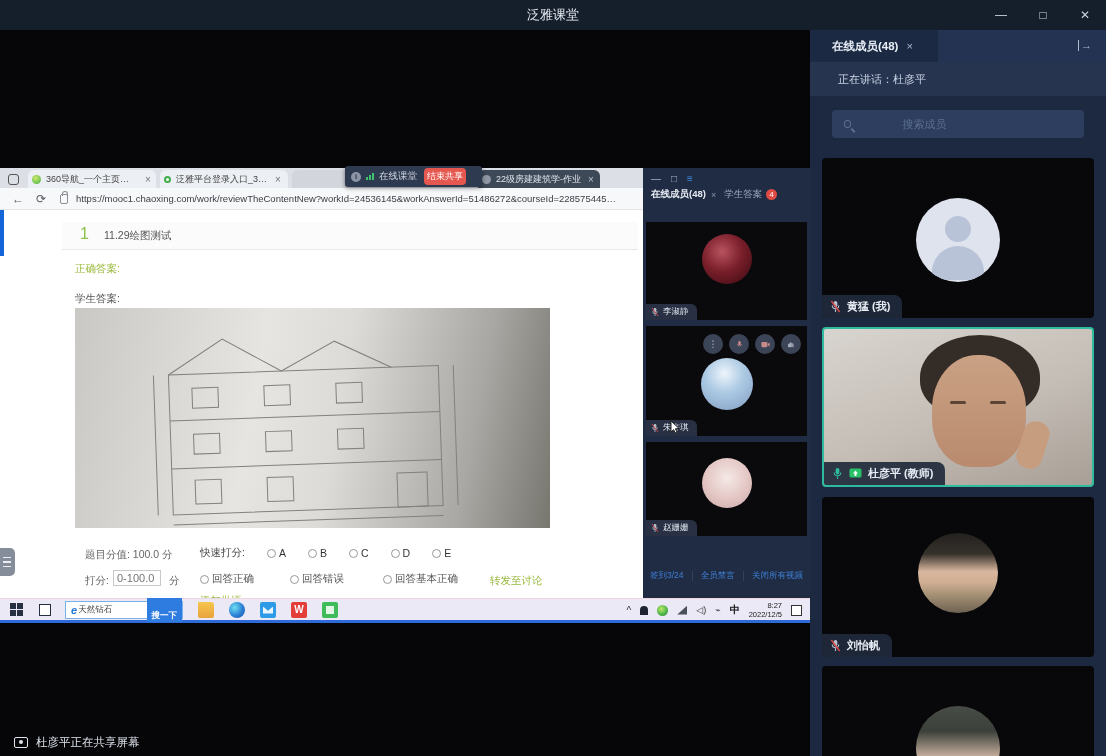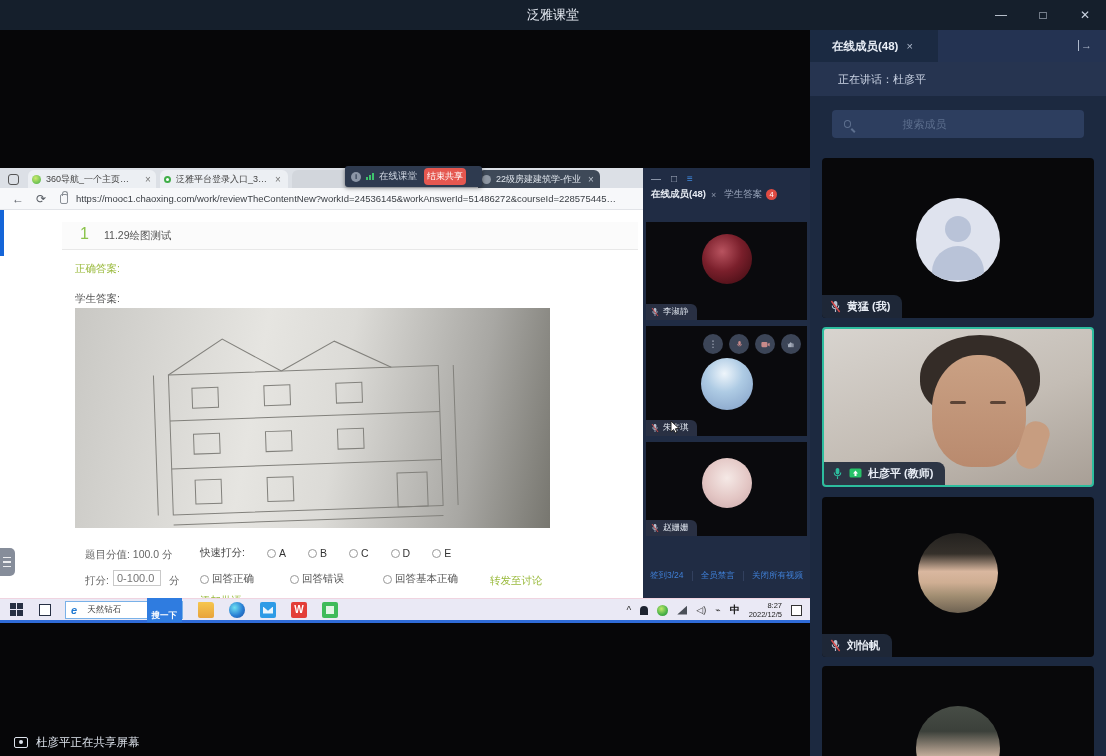--- a/index.html
+++ b/index.html
@@ -91,21 +91,21 @@
   .ip-sep { width:1px; height:10px; background:#32405e; }
   .cursor-arrow { position:absolute; left:24px; bottom:2px; z-index:6; }
 
   
   .taskbar { position:absolute; left:0; top:568px; width:810px; height:25px; background:#eae9f5; border-top:1px solid #f0d4e0; border-bottom:3px solid #2f6bd8; display:flex; align-items:center; }
   .tb-start { width:13px; height:13px; margin-left:10px; display:grid; grid-template-columns:6px 6px; grid-gap:1px; }
   .tb-start i { background:#273043; width:6px; height:6px; display:block; }
   .tb-taskview { width:12px; height:12px; border:1px solid #273043; margin-left:16px; position:relative; background:#fff; }
   .tb-search { margin-left:14px; width:118px; height:18px; background:#fff; border:1px solid #79b1e8; display:flex; align-items:center; position:relative; }
   .tb-e { color:#1f78d1; font-size:11px; font-weight:bold; font-style:italic; margin-left:5px; }
-  .tb-search-text { font-size:8.5px; color:#444; margin-left:10px; flex:1; white-space:nowrap; overflow:hidden; }
+  .tb-search-text { font-size:8.5px; color:#444; margin-left:1px; flex:1; white-space:nowrap; overflow:hidden; }
   .tb-search-btn { height:20px; background:#2f7ce0; color:#fff; font-size:8.5px; border:none; padding:12px 5px;font-weight:bold; }
   .tb-ico { width:16px; height:16px; margin-left:15px; border-radius:2px; }
   .tb-folder { background:linear-gradient(#f6c64e,#e8a33b); border-radius:1px 3px 2px 2px; }
   .tb-edge { border-radius:50%; background:radial-gradient(circle at 35% 35%, #6ee0f2 0%, #2a7fd4 55%, #1d4fa0 100%); }
   .tb-mail { background:#2e9be6; position:relative; }
   .tb-mail::after { content:""; position:absolute; left:3px; top:5px; width:10px; height:7px; background:#fff; clip-path:polygon(0 0,100% 0,50% 60%,0 0,0 100%,100% 100%,100% 0); opacity:.9; }
   .tb-wps { background:#e33e38; color:#fff; font-size:10px; font-weight:bold; text-align:center; line-height:16px; }
   .tb-greendoc { background:#3fbb5a; position:relative; }
   .tb-greendoc::after { content:""; position:absolute; left:4px; top:4px; width:8px; height:8px; background:#fff; opacity:.85; }
   .tb-tray { position:absolute; right:8px; top:0; height:22px; display:flex; align-items:center; color:#222; }

